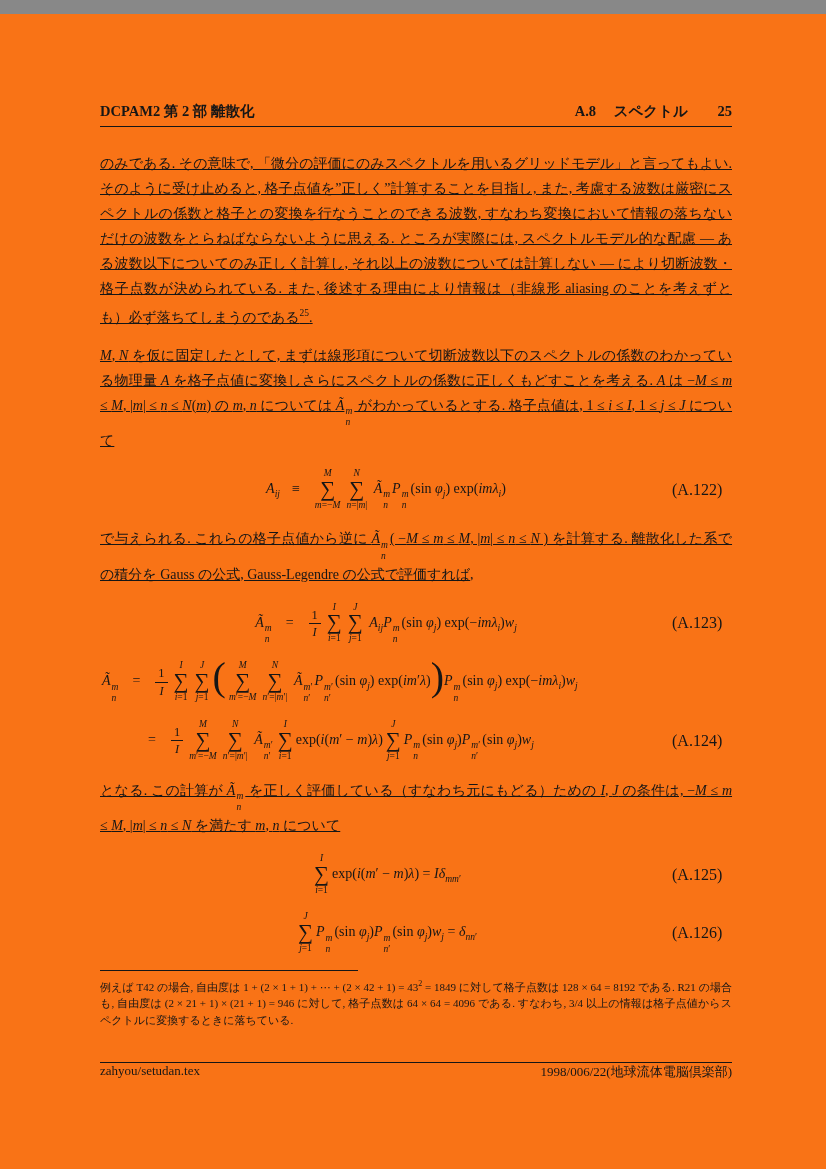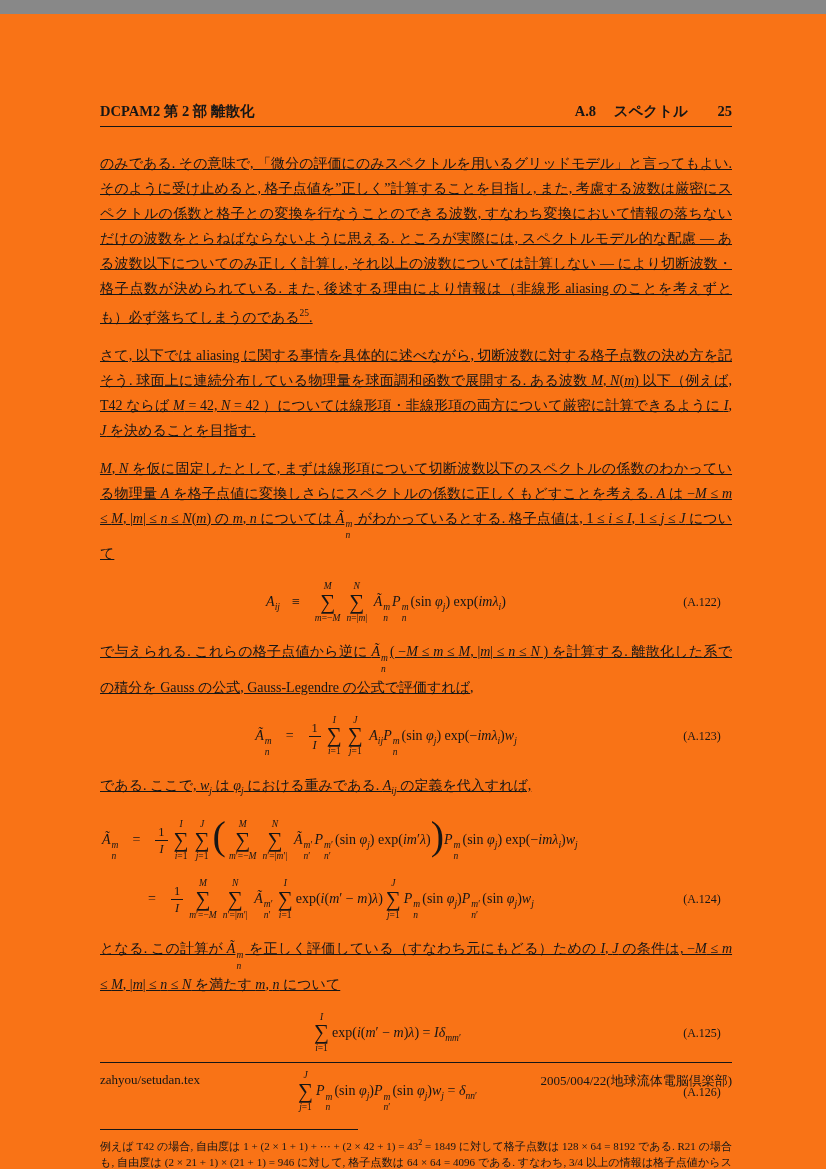--- a/index.html
+++ b/index.html
@@ -31,21 +31,21 @@
     font-size:14px; line-height:25px;
     text-align:justify;
     margin:13px 0;
     text-decoration:underline;
   }
   .body p:first-child { margin-top:24px; }
   
   .eq { display:flex; align-items:center; margin:15px 0; }
   .eq .fill { flex:1; text-align:center; font-size:14px; white-space:nowrap; }
   .eq .fill.left { text-align:left; }
-  .eq .num { min-width:60px; text-align:center; font-size:12px; }
+  .eq .num { min-width:60px; text-align:left; font-size:16px; }
   .eq124 .fill { padding-left:2px; }
   .eq124b .fill { padding-left:36px; }
   .rel { display:inline-block; margin:0 12px; }
   .sum {
     display:inline-flex; flex-direction:column; align-items:center;
     vertical-align:middle; margin:0 3px; line-height:1;
   }
   .sum .lim { font-size:9.5px; line-height:1.25; white-space:nowrap; }
   .sum .sig { font-size:21px; line-height:0.95; }
   .frac {
@@ -64,21 +64,20 @@
   .footnote { margin-top:6px; }
   .fnrule { width:258px; border-top:1px solid #161616; margin:8px 0 5px 0; }
   .fnline {
     font-size:11px; line-height:16.5px; text-align:justify;
   }
   .fnline sup { font-size:8px; }
   
   .footer {
     position:absolute; left:100px; top:1048px; width:632px;
     border-top:1.2px solid #161616;
-    padding-top:9px;
     display:flex; justify-content:space-between;
     font-size:13px;
   }
 </style>
 </head>
 <body>
 
 <div class="page">
   <div class="content">
 
@@ -86,21 +85,20 @@
       <span class="h-left">DCPAM2 第 2 部 離散化</span>
       <span class="h-right">
         <span>A.8</span>
         <span>スペクトル</span>
         <span class="h-page">25</span>
       </span>
     </div>
 
     <div class="body">
       <p>のみである. その意味で, 「微分の評価にのみスペクトルを用いるグリッドモデル」と言ってもよい. そのように受け止めると, 格子点値を”正しく”計算することを目指し, また, 考慮する波数は厳密にスペクトルの係数と格子との変換を行なうことのできる波数, すなわち変換において情報の落ちないだけの波数をとらねばならないように思える. ところが実際には, スペクトルモデル的な配慮 — ある波数以下についてのみ正しく計算し, それ以上の波数については計算しない — により切断波数・格子点数が決められている. また, 後述する理由により情報は（非線形 aliasing のことを考えずとも）必ず落ちてしまうのである<sup>25</sup>.</p>
-      <p>さて, 以下では aliasing に関する事情を具体的に述べながら, 切断波数に対する格子点数の決め方を記そう. 球面上に連続分布している物理量を球面調和函数で展開する. ある波数 <i>M</i>, <i>N</i>(<i>m</i>) 以下（例えば, T42 ならば <i>M</i> = 42, <i>N</i> = 42 ）については線形項・非線形項の両方について厳密に計算できるように <i>I</i>, <i>J</i> を決めることを目指す.</p>
       <p><i>M</i>, <i>N</i> を仮に固定したとして, まずは線形項について切断波数以下のスペクトルの係数のわかっている物理量 <i>A</i> を格子点値に変換しさらにスペクトルの係数に正しくもどすことを考える. <i>A</i> は −<i>M</i> ≤ <i>m</i> ≤ <i>M</i>, |<i>m</i>| ≤ <i>n</i> ≤ <i>N</i>(<i>m</i>) の <i>m</i>, <i>n</i> については <i>Ã</i><span class="ss">
             <span><i>m</i></span>
             <span><i>n</i></span>
           </span> がわかっているとする. 格子点値は, 1 ≤ <i>i</i> ≤ <i>I</i>, 1 ≤ <i>j</i> ≤ <i>J</i> について</p>
 
       <div class="eq">
         <span class="fill"><i>A</i><sub><i>ij</i></sub><span class="rel">≡</span><span class="sum">
               <span class="lim"><i>M</i></span>
               <span class="sig">∑</span>
               <span class="lim"><i>m</i>=−<i>M</i></span>
@@ -138,21 +136,20 @@
               <span class="lim"><i>J</i></span>
               <span class="sig">∑</span>
               <span class="lim"><i>j</i>=1</span>
             </span>&nbsp;<i>A</i><sub><i>ij</i></sub><i>P</i><span class="ss">
               <span><i>m</i></span>
               <span><i>n</i></span>
             </span>(sin&nbsp;<i>φ</i><sub><i>j</i></sub>)&nbsp;exp(−<i>imλ</i><sub><i>i</i></sub>)<i>w</i><sub><i>j</i></sub></span>
         <span class="num">(A.123)</span>
       </div>
 
-      <p>である. ここで, <i>w</i><sub><i>j</i></sub> は <i>φ</i><sub><i>j</i></sub> における重みである. <i>A</i><sub><i>ij</i></sub> の定義を代入すれば,</p>
 
       <div class="eq eq124">
         <span class="fill left"><i>Ã</i><span class="ss">
               <span><i>m</i></span>
               <span><i>n</i></span>
             </span><span class="rel">=</span><span class="frac">
               <span>1</span>
               <span><i>I</i></span>
             </span><span class="sum">
               <span class="lim"><i>I</i></span>
@@ -247,15 +244,15 @@
     <div class="footnote">
       <div class="fnrule"></div>
       <div class="fnline">例えば T42 の場合, 自由度は 1 + (2 × 1 + 1) + ⋯ + (2 × 42 + 1) = 43<sup>2</sup> = 1849 に対して格子点数は 128 × 64 = 8192 である. R21 の場合も, 自由度は (2 × 21 + 1) × (21 + 1) = 946 に対して, 格子点数は 64 × 64 = 4096 である. すなわち, 3/4 以上の情報は格子点値からスペクトルに変換するときに落ちている.</div>
 
     </div>
 
   </div>
 
   <div class="footer">
     <span>zahyou/setudan.tex</span>
-    <span>2005/004/22(地球流体電脳倶楽部)</span>
+    <span>1998/006/22(地球流体電脳倶楽部)</span>
   </div>
 </div>
 
 </body></html>

